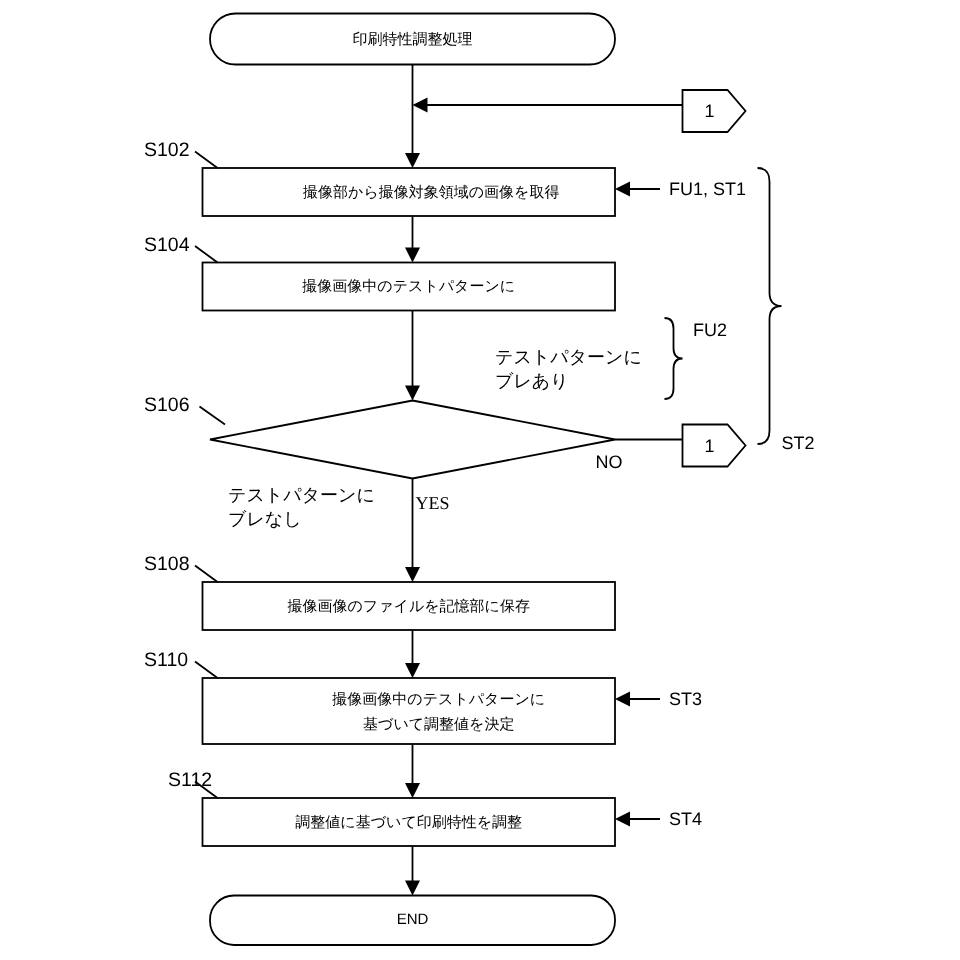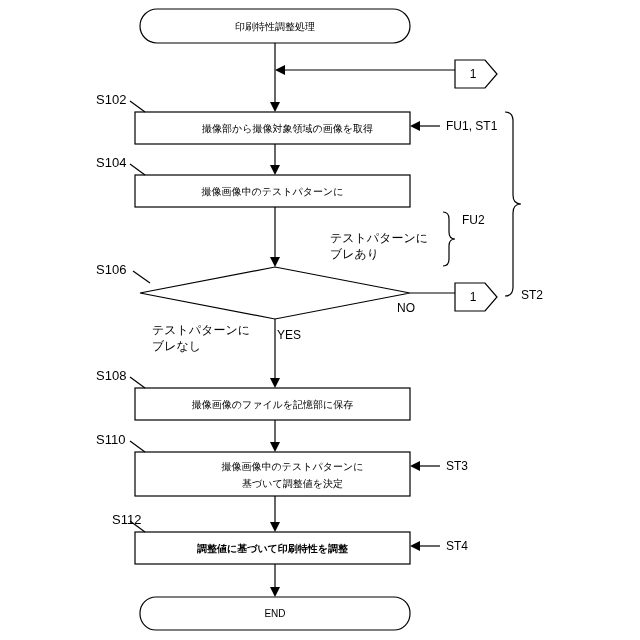--- a/index.html
+++ b/index.html
@@ -133,29 +133,29 @@
 ブレあり</div>
   <div class="label" style="left:462px; top:212px;">FU2</div>
 
   <div class="step-label" style="left:96px; top:262px;">S106</div>
   <div class="label" style="left:397px; top:300px;">NO</div>
   <div class="node-text" style="left:455px; top:289px; width:36px; font-size:12px;">1</div>
   <div class="label" style="left:521px; top:287px;">ST2</div>
 
   <div class="label" style="left:152px; top:322px; text-align:left;">テストパターンに
 ブレなし</div>
-  <div class="label" style="left:277px; top:327px;">YES</div>
+  <div class="label" style="left:277px; top:327px;font-family:Liberation Serif, serif;">YES</div>
 
   <div class="step-label" style="left:96px; top:368px;">S108</div>
   <div class="node-text" style="left:135px; top:396px; width:275px;">撮像画像のファイルを記憶部に保存</div>
 
   <div class="step-label" style="left:96px; top:432px;">S110</div>
   <div class="node-text" style="left:135px; top:458px; width:275px;padding-left:20px;">撮像画像中のテストパターンに
 基づいて調整値を決定</div>
   <div class="label" style="left:446px; top:458px;text-align:right;">ST3</div>
 
   <div class="step-label" style="left:112px; top:512px;">S112</div>
-  <div class="node-text" style="left:135px; top:540px; width:275px;font-weight:bold;">調整値に基づいて印刷特性を調整</div>
+  <div class="node-text" style="left:135px; top:540px; width:275px;">調整値に基づいて印刷特性を調整</div>
   <div class="label" style="left:446px; top:538px;">ST4</div>
 
   <div class="node-text" style="left:140px; top:605px; width:270px;">END</div>
 
 </div>
 
 </body></html>

